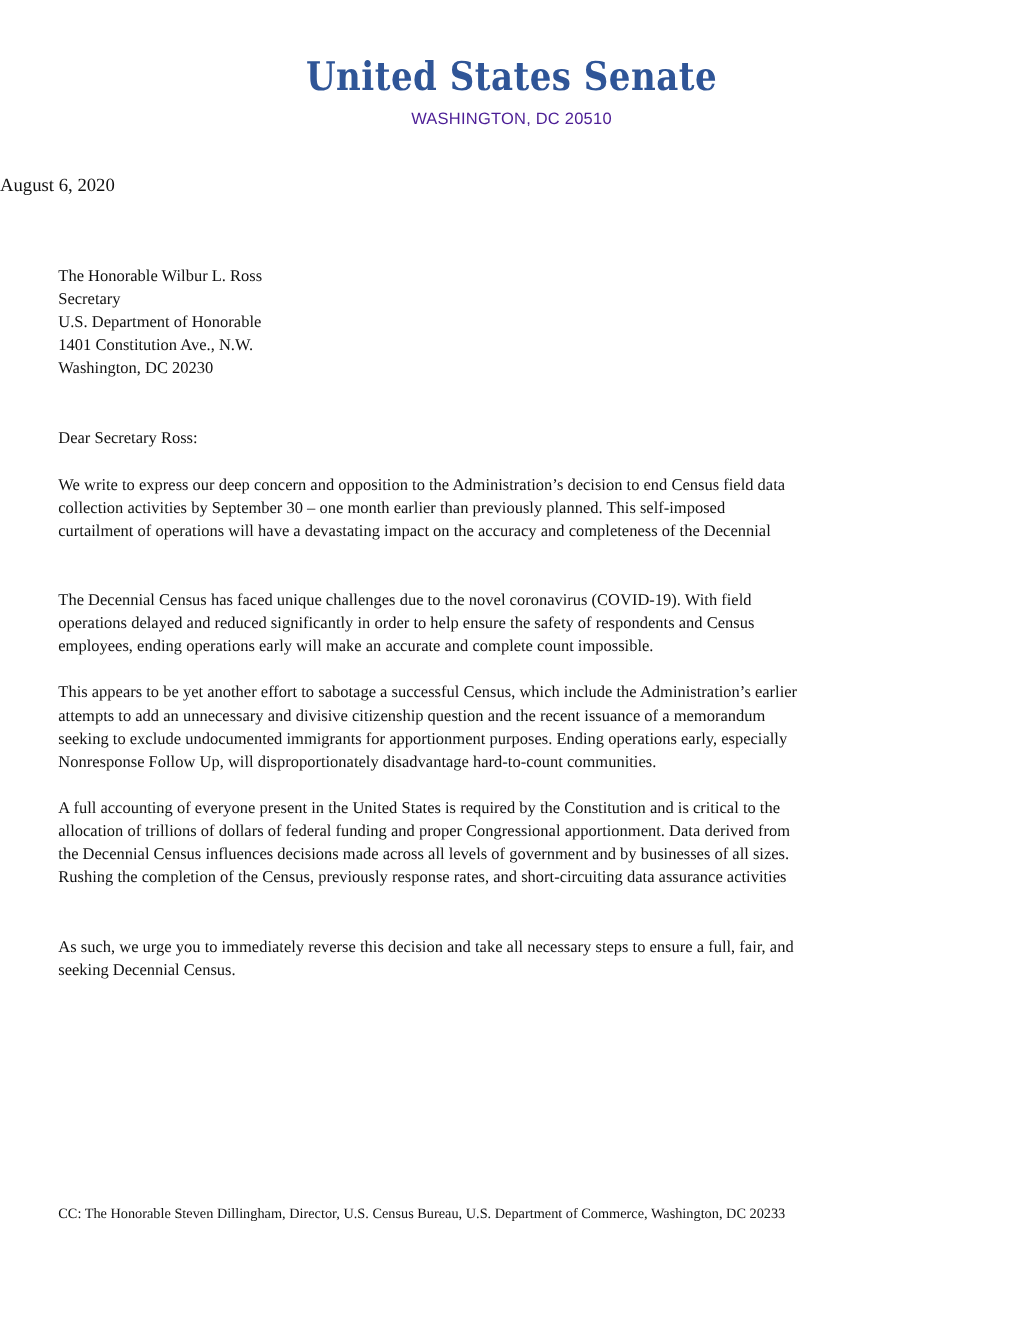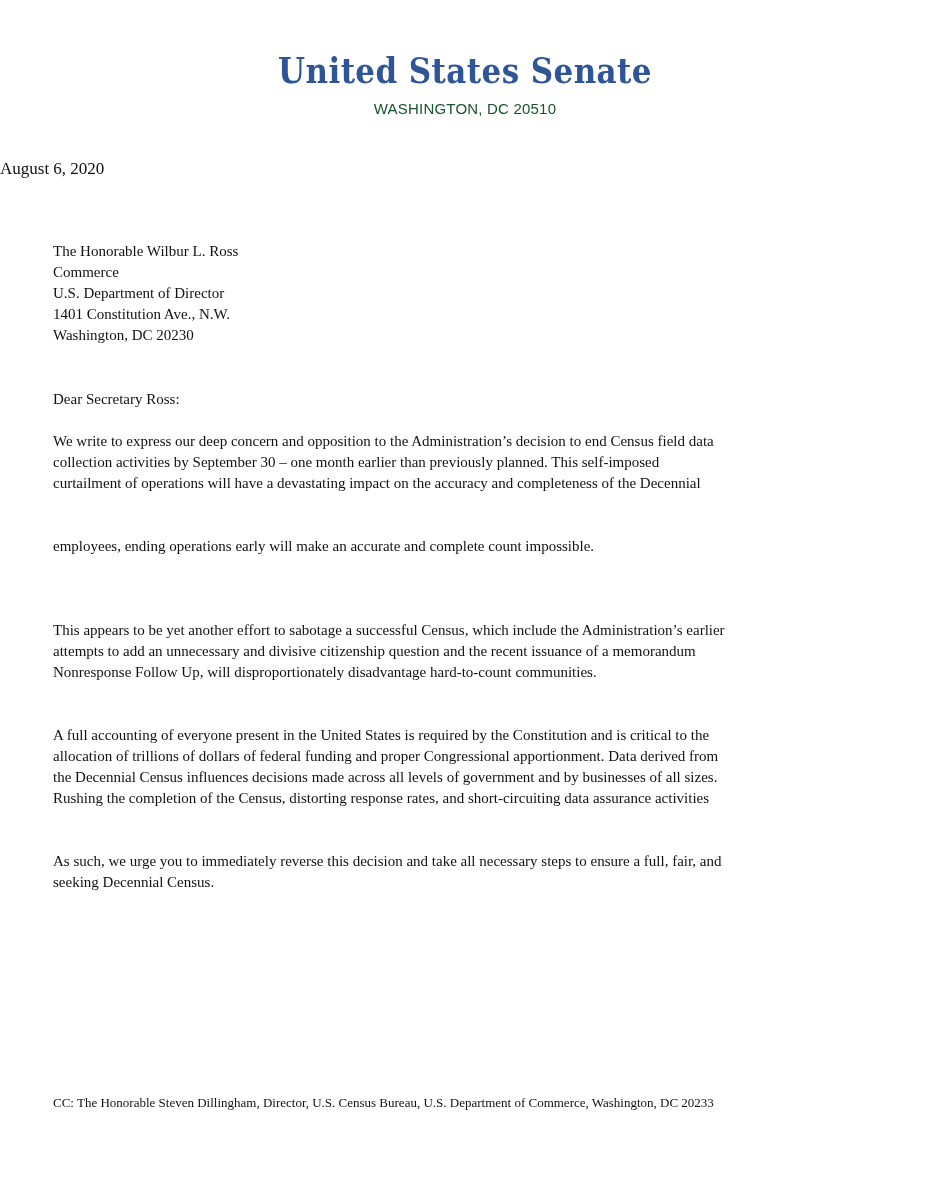--- a/index.html
+++ b/index.html
@@ -29,21 +29,21 @@
       line-height: 44px;
       letter-spacing: 0.5px;
       color: #2f5597;
       transform: scaleX(0.86);
       transform-origin: center;
     }
     .letterhead-sub {
       font-family: "Liberation Sans", sans-serif;
       font-size: 15px;
       line-height: 18px;
-      color: #14532d;
+      color: #4c1d95;
       margin-top: 8px;
       letter-spacing: 0.2px;
     }
     .date {
       position: absolute;
       left: 0;
       width: 928px;
       top: 158px;
       text-align: left;
       font-size: 17px;
@@ -81,51 +81,54 @@
 
 <div class="letterhead">
   <div class="letterhead-title">United States Senate</div>
   <div class="letterhead-sub">WASHINGTON, DC 20510</div>
 </div>
 
 <div class="date">August 6, 2020</div>
 
 <div class="block address">
   <span class="line">The Honorable Wilbur L. Ross</span>
-  <span class="line">Commerce</span>
-  <span class="line">U.S. Department of Director</span>
+  <span class="line">Secretary</span>
+  <span class="line">U.S. Department of Honorable</span>
   <span class="line">1401 Constitution Ave., N.W.</span>
   <span class="line">Washington, DC 20230</span>
 </div>
 
 <div class="block salutation">
   <span class="line">Dear Secretary Ross:</span>
 </div>
 
 <div class="block p1">
   <span class="line">We write to express our deep concern and opposition to the Administration’s decision to end Census field data</span>
   <span class="line">collection activities by September 30 – one month earlier than previously planned.  This self-imposed</span>
   <span class="line">curtailment of operations will have a devastating impact on the accuracy and completeness of the Decennial</span>
 </div>
 
 <div class="block p2">
+  <span class="line">The Decennial Census has faced unique challenges due to the novel coronavirus (COVID-19).  With field</span>
+  <span class="line">operations delayed and reduced significantly in order to help ensure the safety of respondents and Census</span>
   <span class="line">employees, ending operations early will make an accurate and complete count impossible.</span>
 </div>
 
 <div class="block p3">
   <span class="line">This appears to be yet another effort to sabotage a successful Census, which include the Administration’s earlier</span>
   <span class="line">attempts to add an unnecessary and divisive citizenship question and the recent issuance of a memorandum</span>
+  <span class="line">seeking to exclude undocumented immigrants for apportionment purposes.  Ending operations early, especially</span>
   <span class="line">Nonresponse Follow Up, will disproportionately disadvantage hard-to-count communities.</span>
 </div>
 
 <div class="block p4">
   <span class="line">A full accounting of everyone present in the United States is required by the Constitution and is critical to the</span>
   <span class="line">allocation of trillions of dollars of federal funding and proper Congressional apportionment.  Data derived from</span>
   <span class="line">the Decennial Census influences decisions made across all levels of government and by businesses of all sizes.</span>
-  <span class="line">Rushing the completion of the Census, distorting response rates, and short-circuiting data assurance activities</span>
+  <span class="line">Rushing the completion of the Census, previously response rates, and short-circuiting data assurance activities</span>
 </div>
 
 <div class="block p5">
   <span class="line">As such, we urge you to immediately reverse this decision and take all necessary steps to ensure a full, fair, and</span>
   <span class="line">seeking Decennial Census.</span>
 </div>
 
 <div class="cc">CC: The Honorable Steven Dillingham, Director, U.S. Census Bureau, U.S. Department of Commerce, Washington, DC 20233</div>
 
 </body></html>

